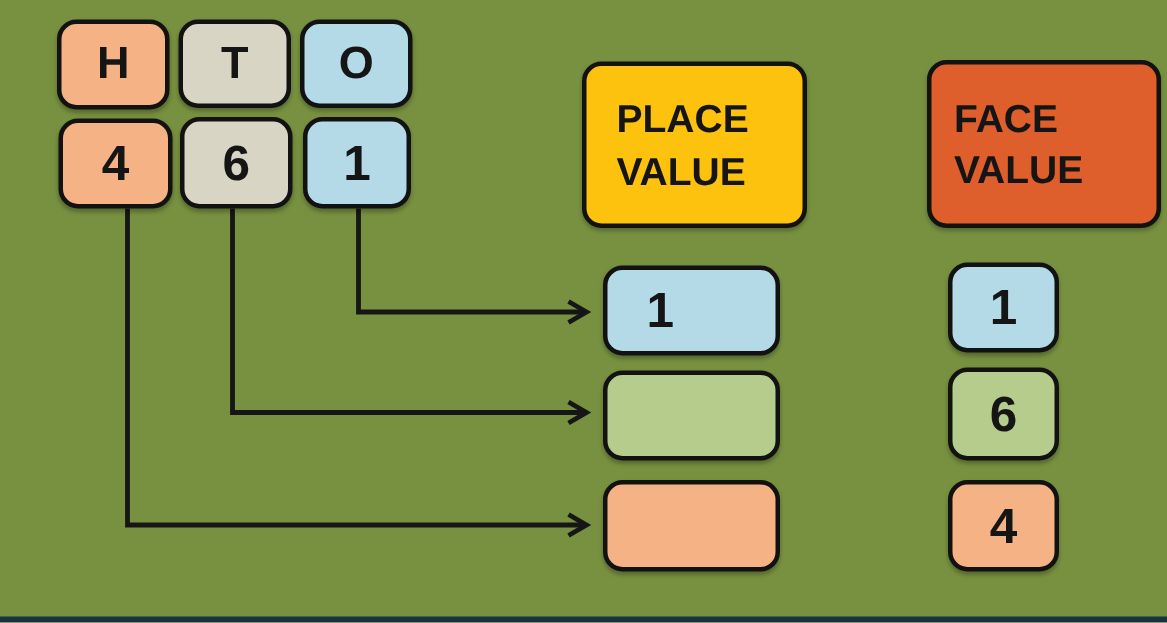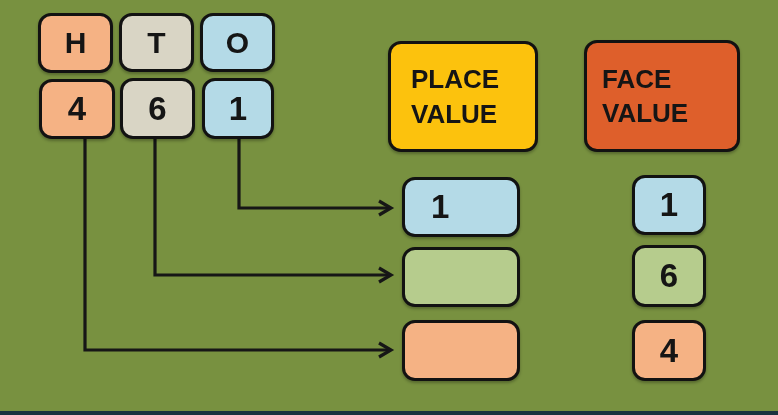--- a/index.html
+++ b/index.html
@@ -85,21 +85,21 @@
 
   <div class="box letter-cell" style="left:38px; top:13px; width:75px; height:60px;" data-color="orange">H</div>
   <div class="box letter-cell" style="left:119px; top:13px; width:75px; height:59px;" data-color="tan">T</div>
   <div class="box letter-cell" style="left:200px; top:13px; width:75px; height:59px;" data-color="blue">O</div>
 
   <div class="box digit-cell" style="left:39px; top:79px; width:76px; height:60px;" data-color="orange">4</div>
   <div class="box digit-cell" style="left:120px; top:78px; width:75px; height:61px;" data-color="tan">6</div>
   <div class="box digit-cell" style="left:202px; top:78px; width:72px; height:61px;" data-color="blue">1</div>
 
   <div class="box heading" style="left:388px; top:41px; width:150px; height:111px;padding-left:20px;" data-color="gold">PLACE VALUE</div>
-  <div class="box heading" style="left:584px; top:40px; width:156px; height:112px;" data-color="red_orange">FACE VALUE</div>
+  <div class="box heading" style="left:618px; top:40px; width:156px; height:112px;" data-color="red_orange">FACE VALUE</div>
 
   <div class="box value-wide" style="left:402px; top:177px; width:118px; height:60px;" data-color="blue">1</div>
   <div class="box value-wide" style="left:402px; top:247px; width:118px; height:60px;" data-color="green"></div>
   <div class="box value-wide" style="left:402px; top:320px; width:118px; height:61px;" data-color="orange"></div>
 
   <div class="box value-small" style="left:632px; top:175px; width:74px; height:60px;" data-color="blue">1</div>
   <div class="box value-small" style="left:632px; top:245px; width:74px; height:62px;" data-color="green">6</div>
   <div class="box value-small" style="left:632px; top:320px; width:74px; height:61px;" data-color="orange">4</div>
 
   <div class="bottom-strip"></div>

